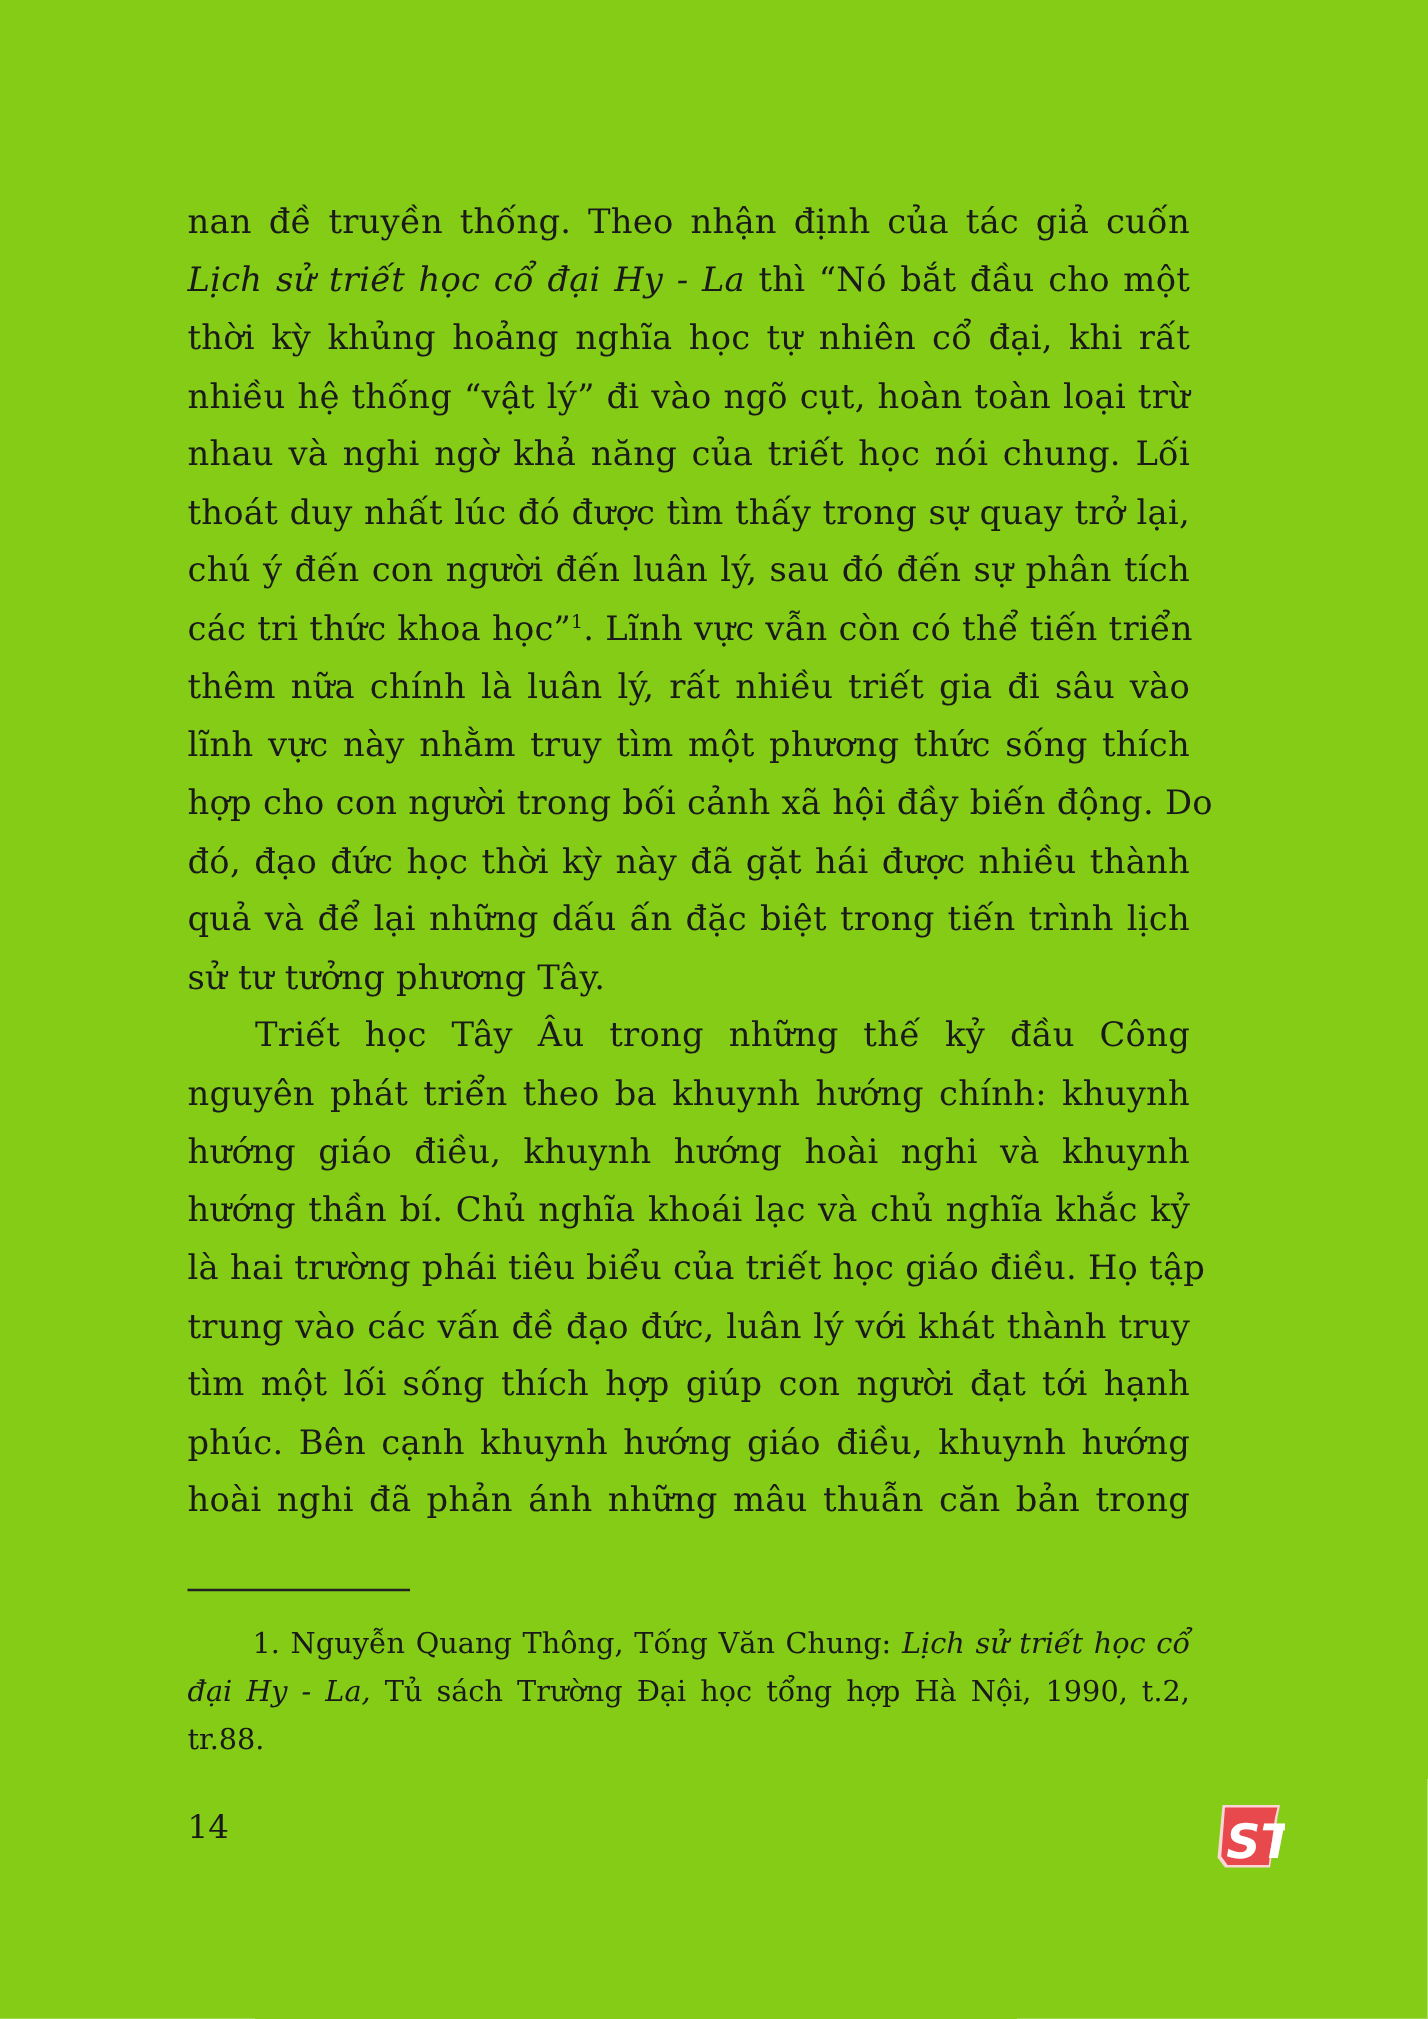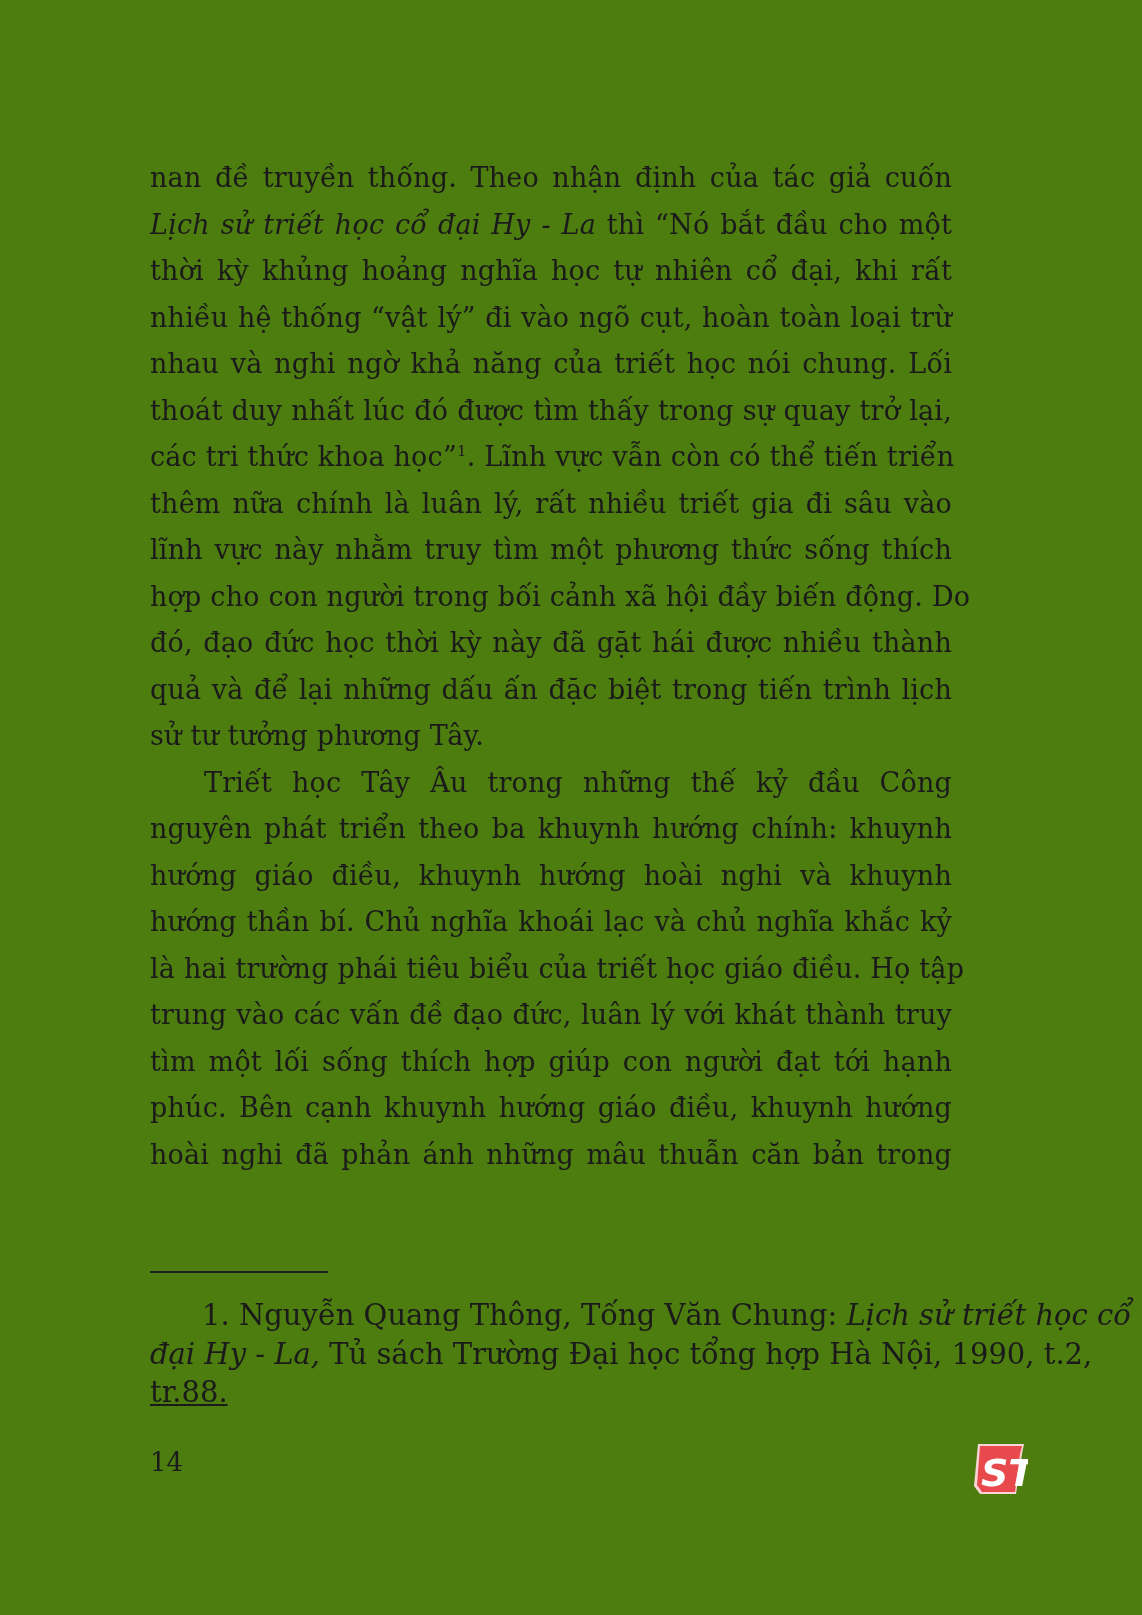--- a/index.html
+++ b/index.html
@@ -1,45 +1,46 @@
 <!DOCTYPE html>
 <html><head>
 <meta charset="utf-8">
 <style>
   html, body { margin: 0; padding: 0; background: #ffffff; }
   body { width: 1142px; height: 1615px; position: relative; overflow: hidden;
          font-family: "DejaVu Serif", "Liberation Serif", serif; color: #1a1a1a; }
-  .page { position: absolute; left: 0; top: 0; width: 1142px; height: 1615px; background: #4d7c0f; }
+  .page { position: absolute; left: 0; top: 0; width: 1142px; height: 1615px; background: #84cc16; }
   .body-text { position: absolute; left: 150px; top: 155px; width: 802px; }
   .line { height: 46.5px; line-height: 46.5px; font-size: 27px; white-space: nowrap;
           text-align: justify; text-align-last: justify; letter-spacing: 0.2px; }
   .line.last { text-align-last: left; }
   .line.indent { padding-left: 54px; }
   .line i { }
   sup { font-size: 15px; line-height: 0; vertical-align: 10px; }
   .rule { position: absolute; left: 150px; top: 1271px; width: 178px; height: 2px; background: #222; }
   .foot { position: absolute; left: 150px; top: 1296px; width: 802px; }
-  .fline { height: 38.5px; line-height: 38.5px; font-size: 29px; white-space: nowrap;
+  .fline { height: 38.5px; line-height: 38.5px; font-size: 23px; white-space: nowrap;
            text-align: justify; text-align-last: justify; }
   .fline.indent { padding-left: 52px; }
-  .fline.last { text-align-last: left; text-decoration: underline; }
+  .fline.last { text-align-last: left; }
   .pagenum { position: absolute; left: 150px; top: 1444px; font-size: 26px; line-height: 36px; }
   .logo { position: absolute; left: 972px; top: 1440px; width: 56px; height: 58px; }
 </style>
 </head>
 <body>
 
 <div class="page">
   <div class="body-text" id="body-text">
       <div class="line"><span>nan đề truyền thống. Theo nhận định của tác giả cuốn</span></div>
       <div class="line"><i>Lịch sử triết học cổ đại Hy - La</i><span> thì “Nó bắt đầu cho một</span></div>
       <div class="line"><span>thời kỳ khủng hoảng nghĩa học tự nhiên cổ đại, khi rất</span></div>
       <div class="line"><span>nhiều hệ thống “vật lý” đi vào ngõ cụt, hoàn toàn loại trừ</span></div>
       <div class="line"><span>nhau và nghi ngờ khả năng của triết học nói chung. Lối</span></div>
       <div class="line"><span>thoát duy nhất lúc đó được tìm thấy trong sự quay trở lại,</span></div>
+      <div class="line"><span>chú ý đến con người đến luân lý, sau đó đến sự phân tích</span></div>
       <div class="line"><span>các tri thức khoa học”</span><sup>1</sup><span>. Lĩnh vực vẫn còn có thể tiến triển</span></div>
       <div class="line"><span>thêm nữa chính là luân lý, rất nhiều triết gia đi sâu vào</span></div>
       <div class="line"><span>lĩnh vực này nhằm truy tìm một phương thức sống thích</span></div>
       <div class="line"><span>hợp cho con người trong bối cảnh xã hội đầy biến động. Do</span></div>
       <div class="line"><span>đó, đạo đức học thời kỳ này đã gặt hái được nhiều thành</span></div>
       <div class="line"><span>quả và để lại những dấu ấn đặc biệt trong tiến trình lịch</span></div>
       <div class="line last"><span>sử tư tưởng phương Tây.</span></div>
       <div class="line indent"><span>Triết học Tây Âu trong những thế kỷ đầu Công</span></div>
       <div class="line"><span>nguyên phát triển theo ba khuynh hướng chính: khuynh</span></div>
       <div class="line"><span>hướng giáo điều, khuynh hướng hoài nghi và khuynh</span></div>

